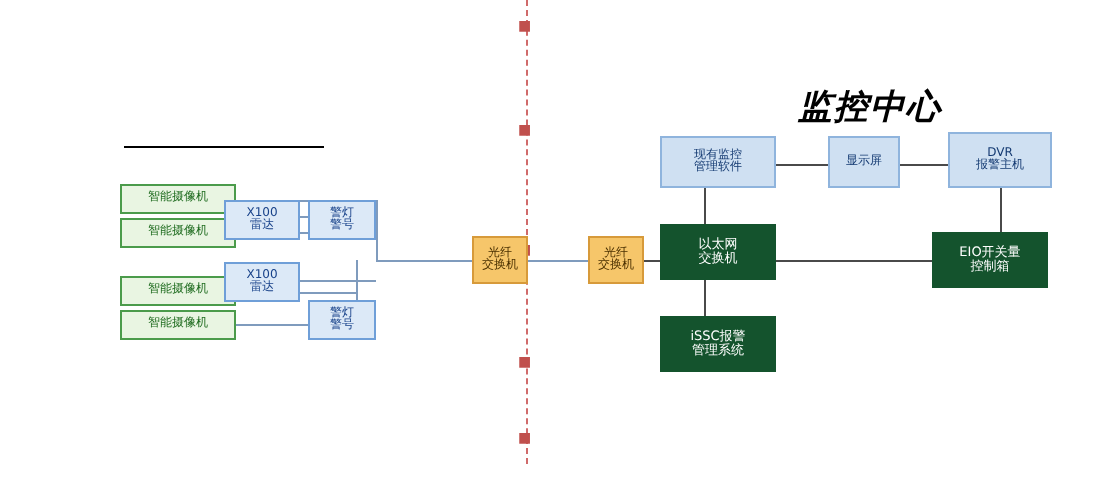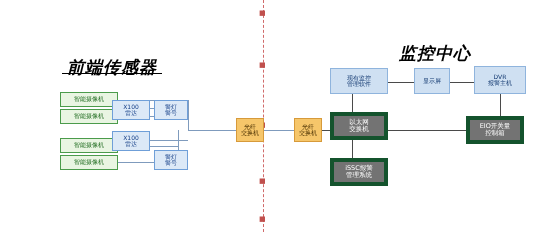--- a/index.html
+++ b/index.html
@@ -5,41 +5,40 @@
   html,body{margin:0;padding:0;background:#ffffff;}
   #root{position:relative;width:558px;height:232px;overflow:hidden;background:#ffffff;
         font-family:"DejaVu Sans","Liberation Sans",sans-serif;}
   .lbl{position:absolute;color:#000;font-weight:bold;text-align:center;}
   .title{font-size:17px;letter-spacing:1px;font-style:italic;}
   .uline{position:absolute;border-bottom:1px solid #000;}
   .box{position:absolute;box-sizing:border-box;display:flex;align-items:center;
        justify-content:center;text-align:center;line-height:1.05;}
   .green{border:1px solid #4b9b4b;background:#e9f5e2;color:#1e6b1e;font-size:6px;}
   .blue{border:1px solid #6f9fd8;background:#dce9f7;color:#18428a;font-size:6px;}
-  .blue2{border:4px solid #14532d;background:#737373;color:#ffffff;font-size:6.5px;}
+  .blue2{border:1px solid #14532d;background:#14532d;color:#ffffff;font-size:6.5px;}
   .ltblue{border:1px solid #8fb4dd;background:#cfe0f2;color:#143a72;font-size:6px;}
   .orange{border:1px solid #d79a3a;background:#f6c66a;color:#4a3000;font-size:6px;}
   .ln{position:absolute;background:#7f9bbd;}
   .lnd{position:absolute;background:#4a4a4a;}
   .vdash{position:absolute;border-left:1px dashed #d06a6a;}
   .dot{position:absolute;color:#c0504d;font-size:7px;line-height:6px;}
 </style>
 </head>
 <body>
 
 <div id="root">
 
   <div class="vdash" style="left:263px;top:0px;height:232px;"></div>
   <div class="dot" style="left:259px;top:10px;">■</div>
   <div class="dot" style="left:259px;top:62px;">■</div>
   <div class="dot" style="left:259px;top:122px;">■</div>
   <div class="dot" style="left:259px;top:178px;">■</div>
   <div class="dot" style="left:259px;top:216px;">■</div>
 
-  <div class="lbl title" style="left:62px;top:56px;width:100px;">前端传感器</div>
   <div class="uline" style="left:62px;top:73px;width:100px;"></div>
   <div class="lbl title" style="left:385px;top:42px;width:100px;">监控中心</div>
 
   <div class="ln" style="left:118px;top:100px;width:60px;height:1px;"></div>
   <div class="ln" style="left:118px;top:116px;width:60px;height:1px;"></div>
   <div class="ln" style="left:148px;top:108px;width:40px;height:1px;"></div>
   <div class="ln" style="left:178px;top:110px;width:1px;height:10px;"></div>
   <div class="ln" style="left:188px;top:100px;width:1px;height:30px;"></div>
   <div class="ln" style="left:188px;top:130px;width:52px;height:1px;"></div>
 

